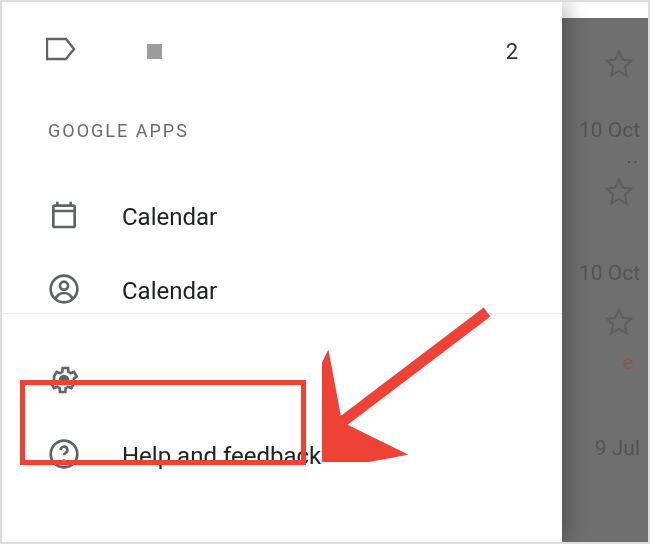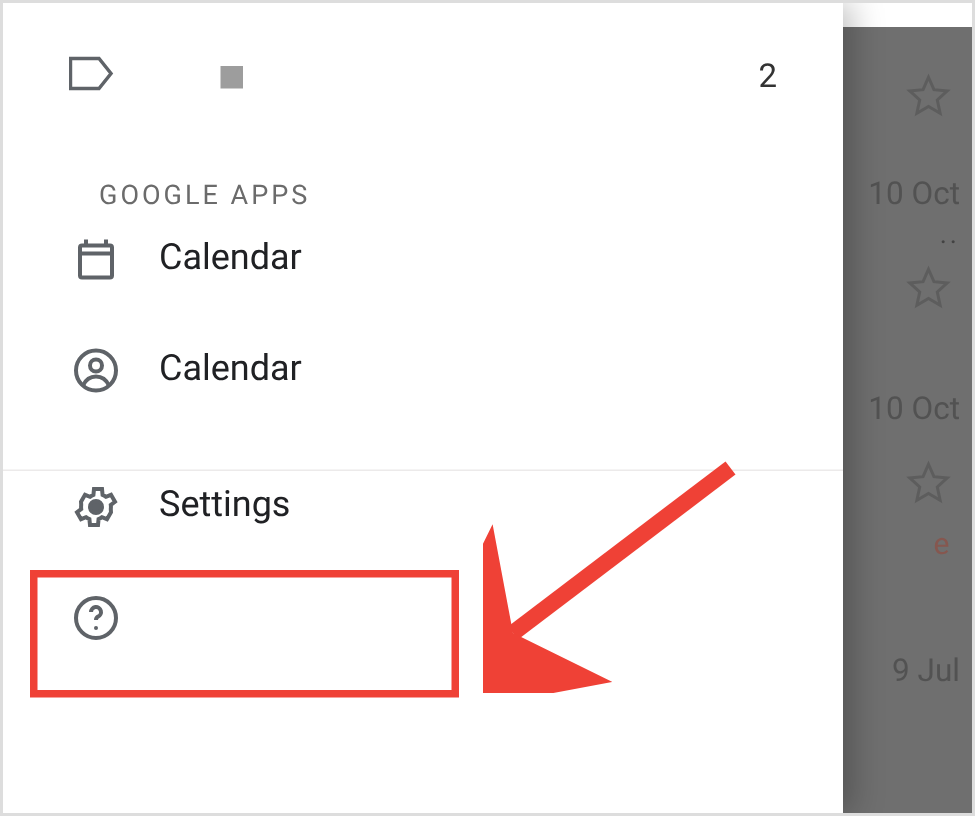--- a/index.html
+++ b/index.html
@@ -44,31 +44,32 @@
       padding-top: 22px;
     }
     .label-row {
       display: flex;
       align-items: center;
       height: 54px;
       padding: 0 44px;
     }
     .label-count { margin-left: auto; font-size: 22px; color:#333;}
     .section-header {
-      padding: 42px 64px 16px;
+      padding: 42px 46px 16px;
       font-size: 18px;
       color: #6b6b6b;
       letter-spacing: 2px;
     }
     .menu-item {
       display: flex;
-      align-items: flex-start;
+      align-items: flex-end;
       height: 74px;
       padding: 0 46px;
       cursor: pointer;
+      gap: 16px;
     }
     .menu-item .icon-slot {
       width: 58px;
       display: flex;
       align-items: center;
       color: #5f6368;
     }
     .menu-label {
       font-size: 24px;
       color: #202124;
@@ -155,31 +156,31 @@
 
   <div class="divider"></div>
 
   <div class="menu-item">
     <span class="icon-slot">
       <svg width="32" height="32" viewBox="0 0 24 24" fill="none" stroke="#5f6368" stroke-width="2">
           <circle cx="12" cy="12" r="3" fill="#5f6368"></circle>
           <path d="M19.4 13a7.5 7.5 0 0 0 .06-1 7.5 7.5 0 0 0-.06-1l2.1-1.63-2-3.46-2.48 1a7.6 7.6 0 0 0-1.73-1L15 3h-4l-.28 2.9a7.6 7.6 0 0 0-1.73 1l-2.48-1-2 3.46L4.6 11a7.5 7.5 0 0 0-.06 1 7.5 7.5 0 0 0 .06 1l-2.1 1.63 2 3.46 2.48-1a7.6 7.6 0 0 0 1.73 1L9 21h4l.28-2.9a7.6 7.6 0 0 0 1.73-1l2.48 1 2-3.46z"></path>
         </svg>
     </span>
-    <span class="menu-label">Settings</span>
   </div>
 
   <div class="menu-item">
     <span class="icon-slot">
       <svg width="32" height="32" viewBox="0 0 24 24" fill="none" stroke="#5f6368" stroke-width="2">
           <circle cx="12" cy="12" r="10"></circle>
           <path d="M9.5 9a2.5 2.5 0 1 1 3.5 2.3c-.9.5-1 1-1 1.7"></path>
           <circle cx="12" cy="17" r="1" fill="#5f6368" stroke="none"></circle>
         </svg>
     </span>
+    <span class="menu-label">Help and feedback</span>
   </div>
 
 </div>
 
 <div class="highlight-box" style="left:18px; top:378px; width:286px; height:85px;"></div>
 
 <svg class="arrow" style="left:320px; top:290px;" width="190" height="170">
   <defs>
     <marker id="ah" markerWidth="14" markerHeight="14" refX="3" refY="6" orient="auto">
       <path d="M0,0 L12,6 L0,12 L3,6 Z" fill="#ef4136"></path>

